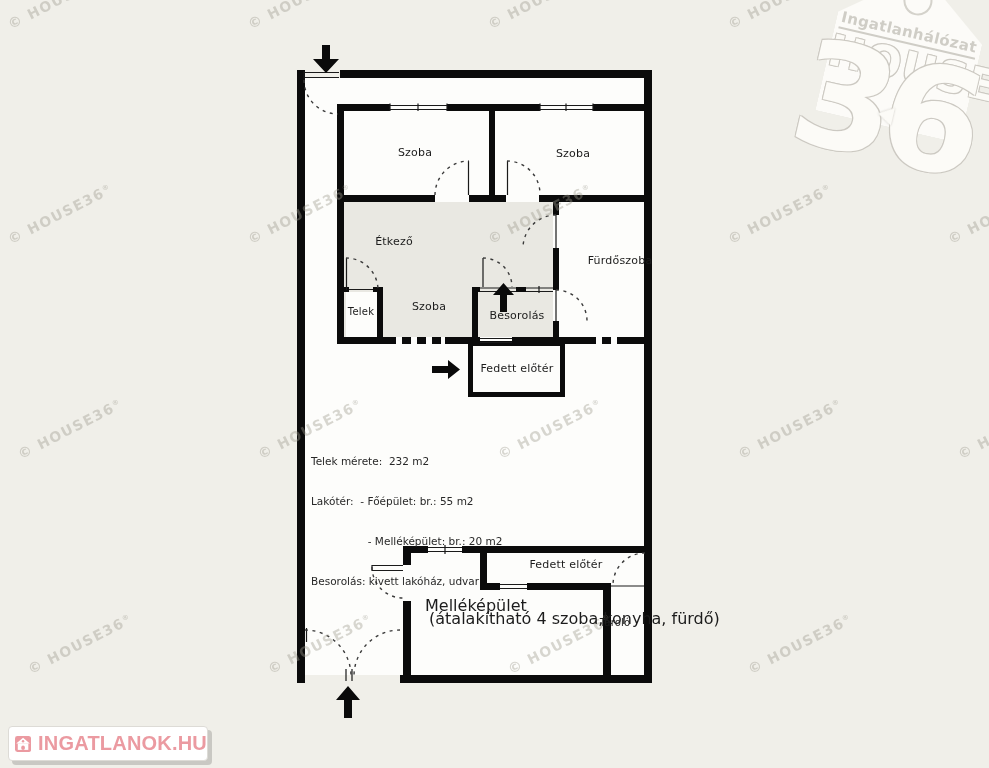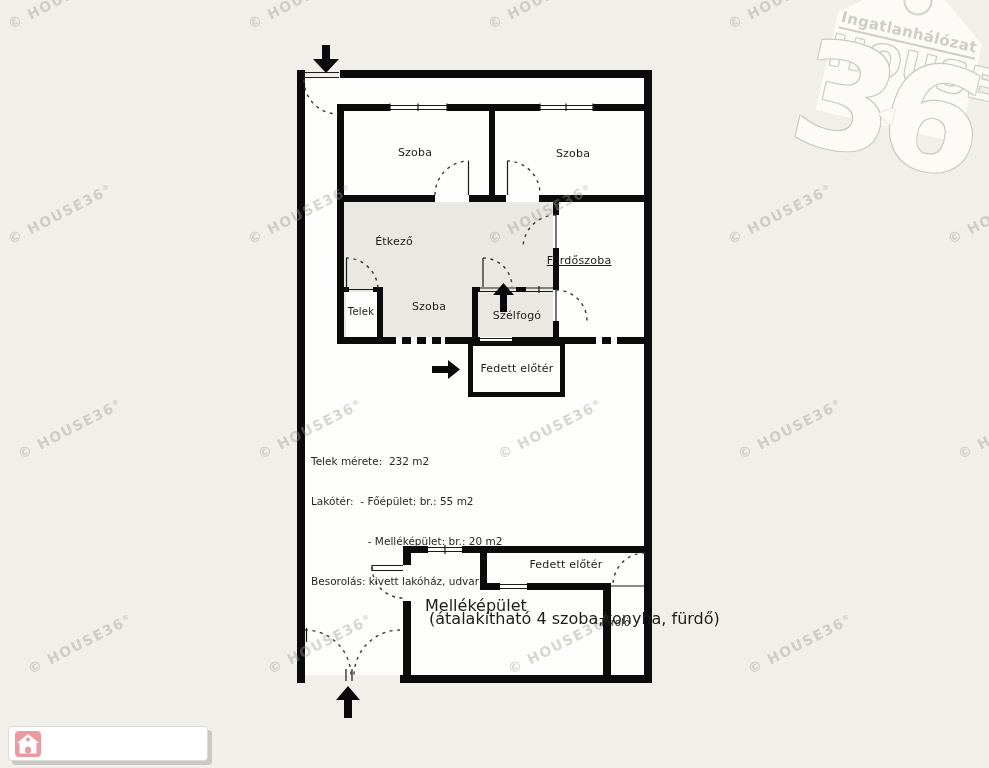--- a/index.html
+++ b/index.html
@@ -17,21 +17,21 @@
   .wm sup{font-size:7px;letter-spacing:0;}
 
   
   #labels{position:absolute;inset:0;z-index:3;}
   .lbl{position:absolute;transform:translateX(-50%);font-size:11px;color:#1c1c1c;
        white-space:nowrap;letter-spacing:.2px;}
   .lbl.small{font-size:10px;}
   #lbl-szoba-l{left:415px;top:146px;}
   #lbl-szoba-r{left:573px;top:147px;}
   #lbl-etkezo{left:394px;top:235px;}
-  #lbl-furdo{left:579px;top:254px;text-decoration:underline;}
+  #lbl-furdo{left:620px;top:254px;}
   #lbl-kamra{left:361px;top:306px;}
   #lbl-konyha{left:429px;top:300px;}
   #lbl-szelfogo{left:517px;top:309px;}
   #lbl-fedett1{left:517px;top:362px;}
   #lbl-fedett2{left:566px;top:558px;}
   #lbl-tarolo{left:615px;top:617px;}
   #lbl-mellek{position:absolute;left:425px;top:599px;font-size:16px;color:#1c1c1c;
               white-space:nowrap;line-height:13px;}
   #lbl-mellek .note{padding-left:4px;}
 
@@ -188,21 +188,21 @@
       <div class="wm" style="left: 745px; top: 663px; color: rgba(158, 154, 143, 0.4);"><span>© HOUSE36</span><sup>®</sup></div>
     </div>
 
   <div id="labels">
     <div class="lbl" id="lbl-szoba-l">Szoba</div>
     <div class="lbl" id="lbl-szoba-r">Szoba</div>
     <div class="lbl" id="lbl-etkezo">Étkező</div>
     <div class="lbl" id="lbl-furdo">Fürdőszoba</div>
     <div class="lbl small" id="lbl-kamra">Telek</div>
     <div class="lbl" id="lbl-konyha">Szoba</div>
-    <div class="lbl" id="lbl-szelfogo">Szélfogó</div>
+    <div class="lbl" id="lbl-szelfogo">Besorolás</div>
     <div class="lbl" id="lbl-fedett1">Fedett előtér</div>
     <div class="lbl" id="lbl-fedett2">Fedett előtér</div>
     <div class="lbl small" id="lbl-tarolo">Tároló</div>
 
     <div id="lbl-mellek">
       <div>Melléképület</div>
       <div class="note">(átalakítható 4 szoba,konyha, fürdő)</div>
     </div>
 
     <div id="info-block">
@@ -223,15 +223,16 @@
   </div>
 
   <div id="badge">
     <svg width="26" height="26" viewBox="0 0 26 26">
       <rect x="0" y="0" width="26" height="26" rx="4" fill="#eb9aa1"></rect>
       <path d="M2 12 L13 3 L24 12 Z" fill="#ffffff"></path>
       <circle cx="13" cy="8.6" r="2" fill="#eb9aa1"></circle>
       <rect x="4.5" y="12" width="17" height="10.5" fill="#ffffff"></rect>
       <rect x="10" y="15.5" width="6" height="7" rx="3" fill="#eb9aa1"></rect>
     </svg>
+    <span class="txt">INGATLANOK.HU</span>
   </div>
 
 </div>
 
 </body></html>

